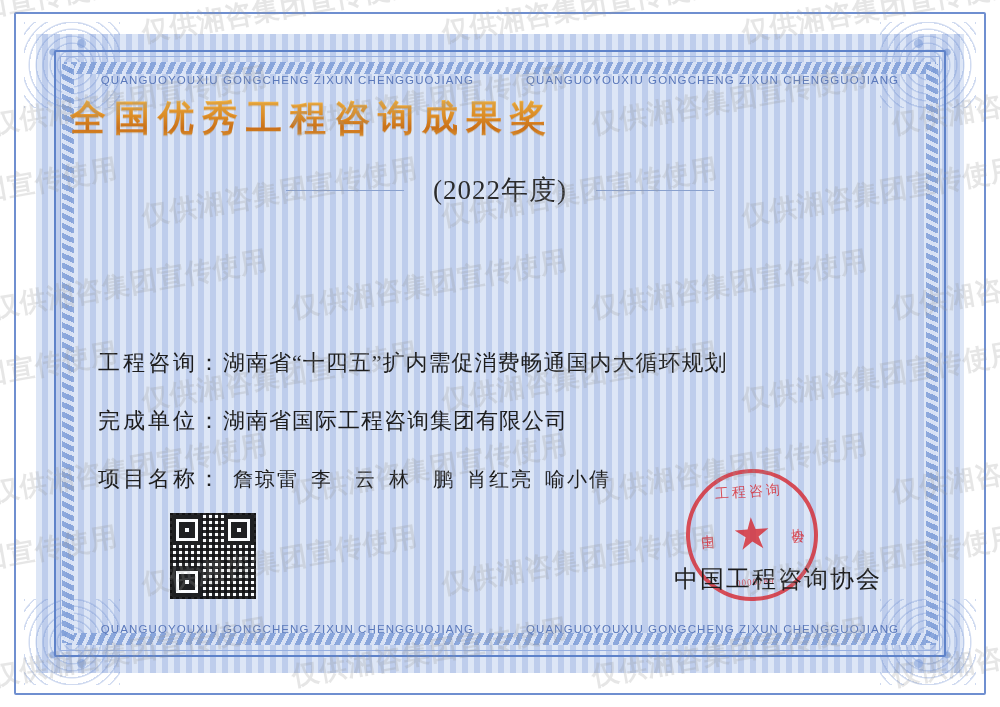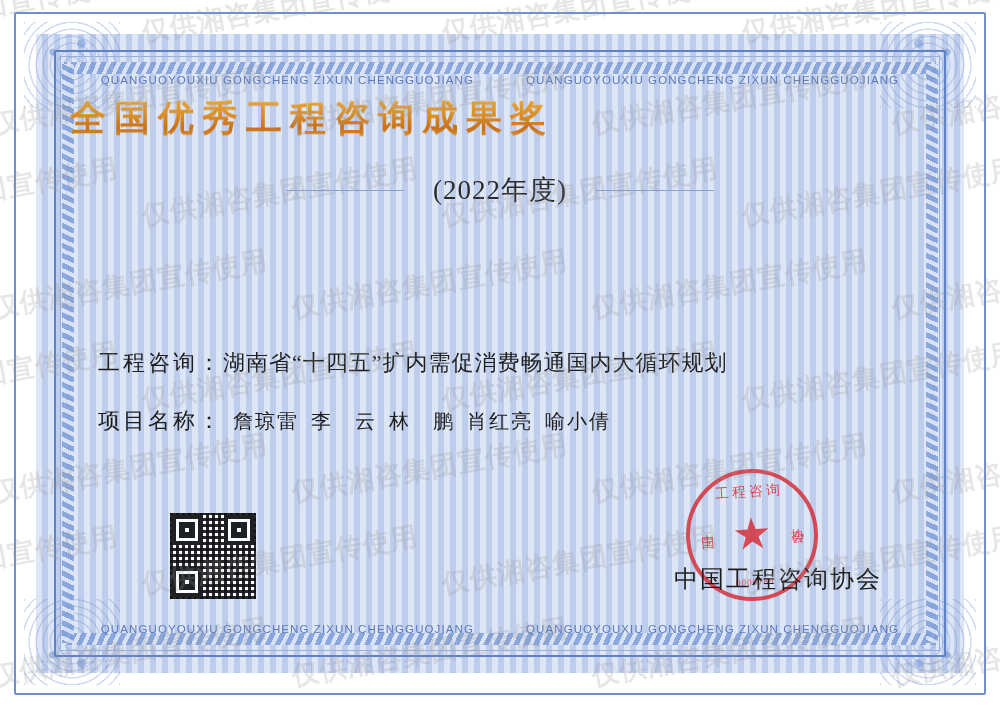--- a/index.html
+++ b/index.html
@@ -346,20 +346,24 @@
       <div class="rule"></div>
       <div class="year-text">(2022年度)</div>
       <div class="rule"></div>
     </div>
 
 
     <div class="fields">
       <div class="field-row">
         <span class="field-label">工程咨询：</span>
         <span class="field-value">湖南省“十四五”扩内需促消费畅通国内大循环规划</span>
+      </div>
+      <div class="field-row">
+        <span class="field-label">完成单位：</span>
+        <span class="field-value">湖南省国际工程咨询集团有限公司</span>
       </div>
       <div class="field-row">
         <span class="field-label">项目名称：</span>
         <span class="field-value people">
           <span class="nm">詹琼雷</span><span class="nm">李　云</span><span class="nm">林　鹏</span><span class="nm">肖红亮</span><span class="nm">喻小倩</span>
         </span>
       </div>
     </div>
 
     <div class="qr">

